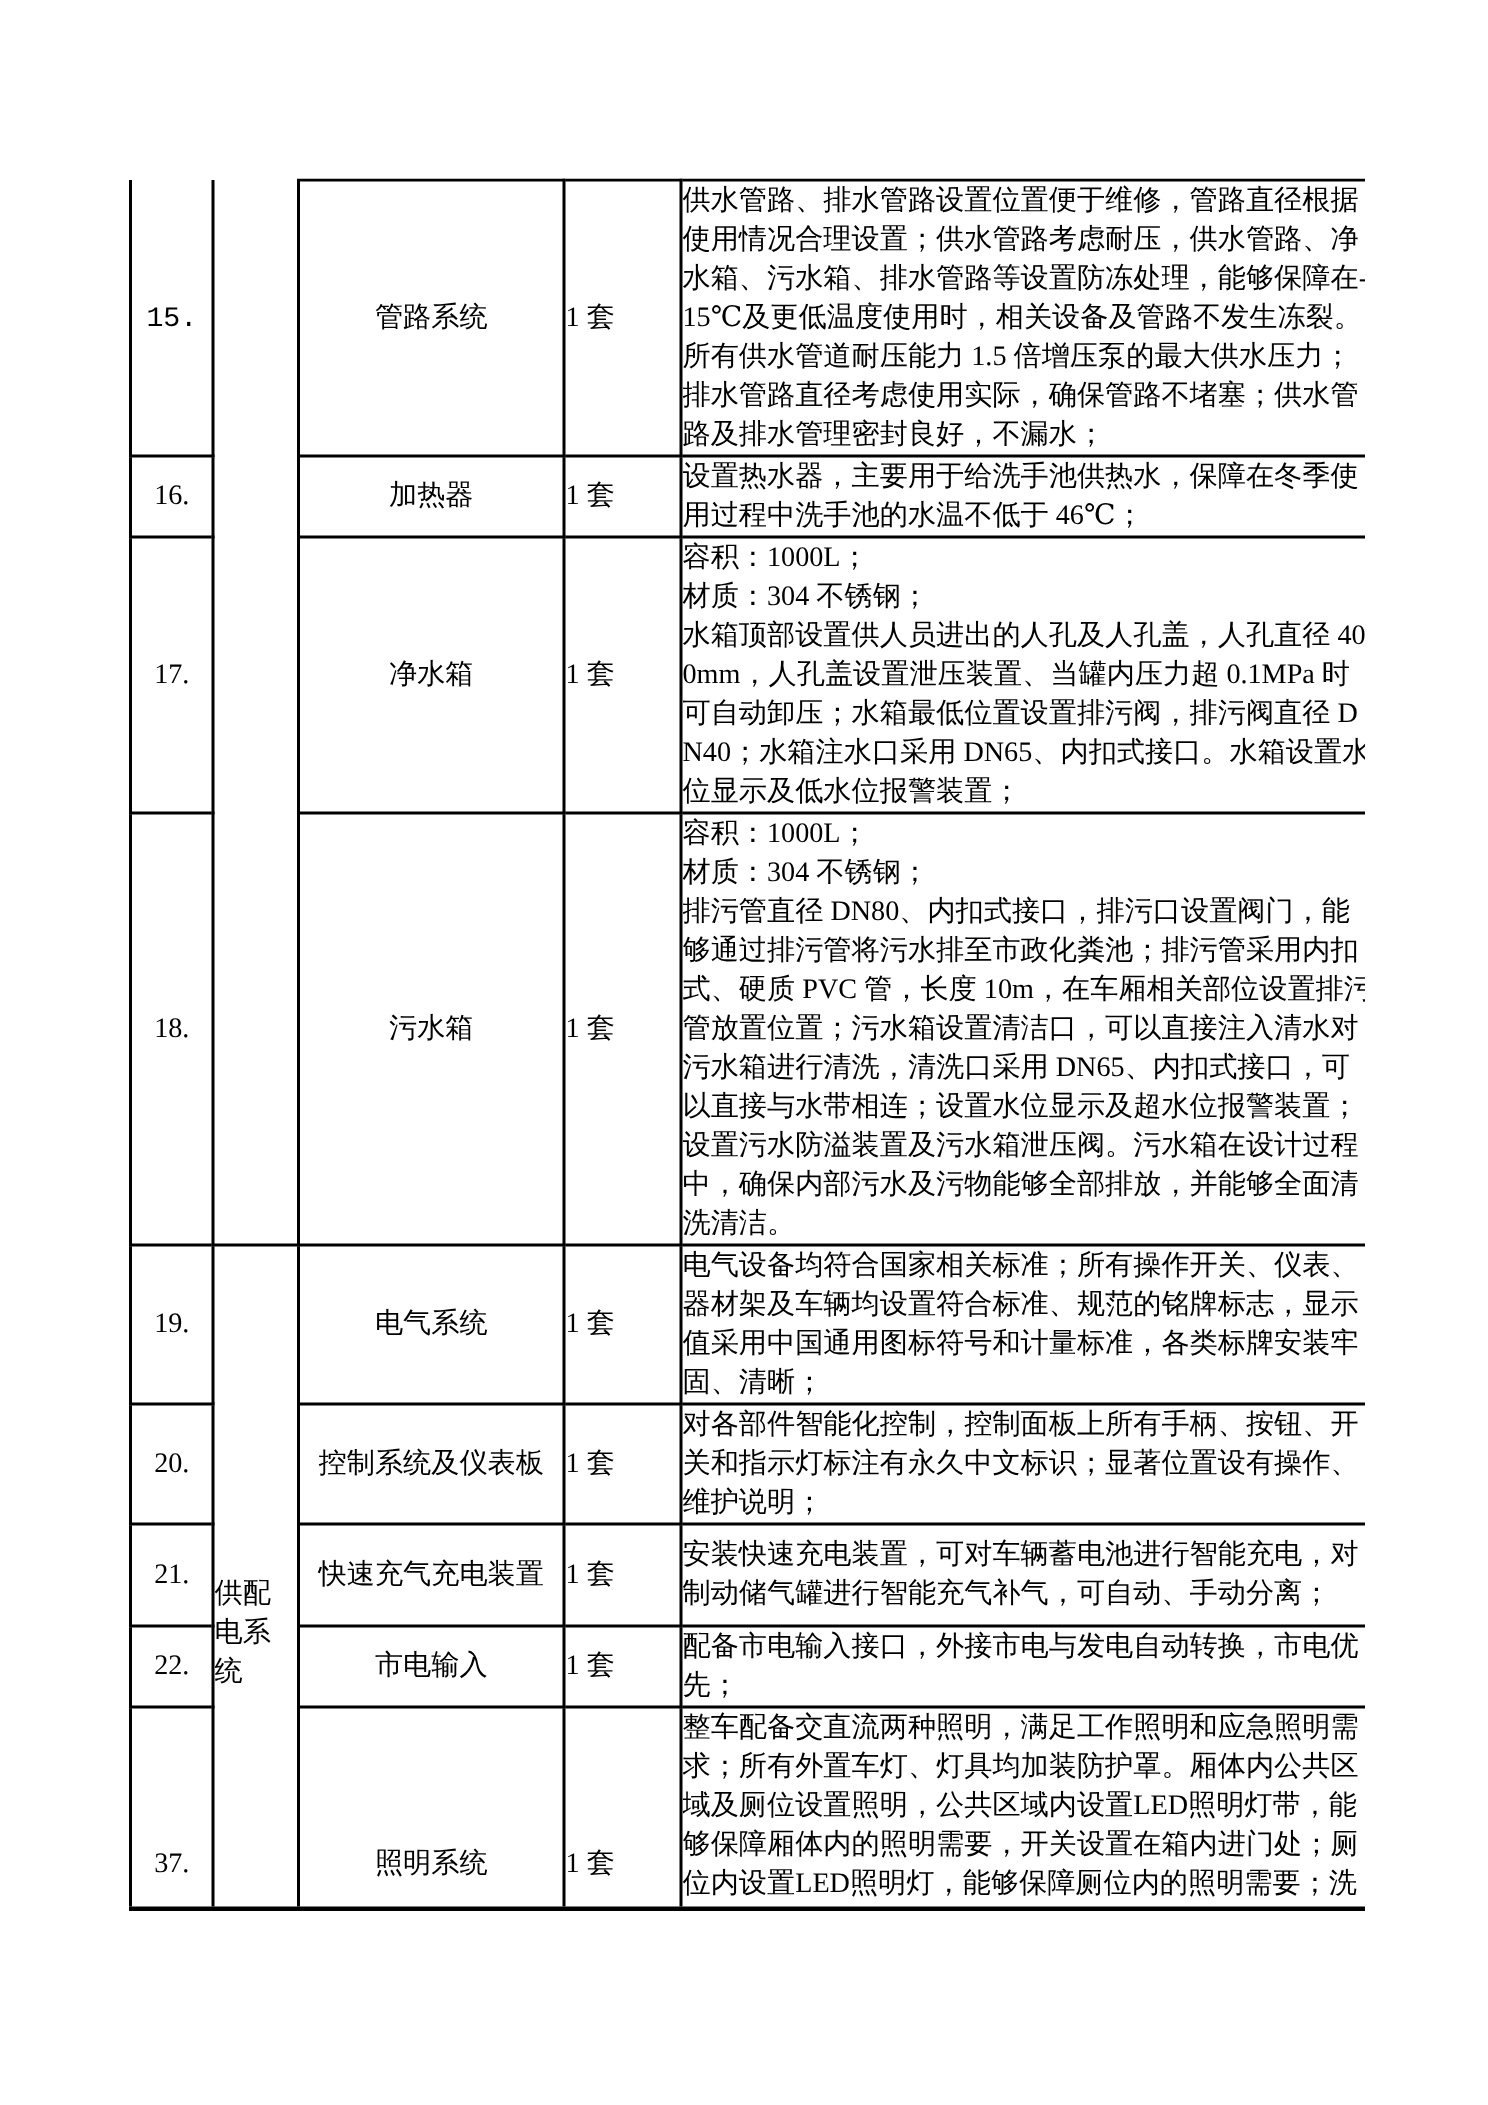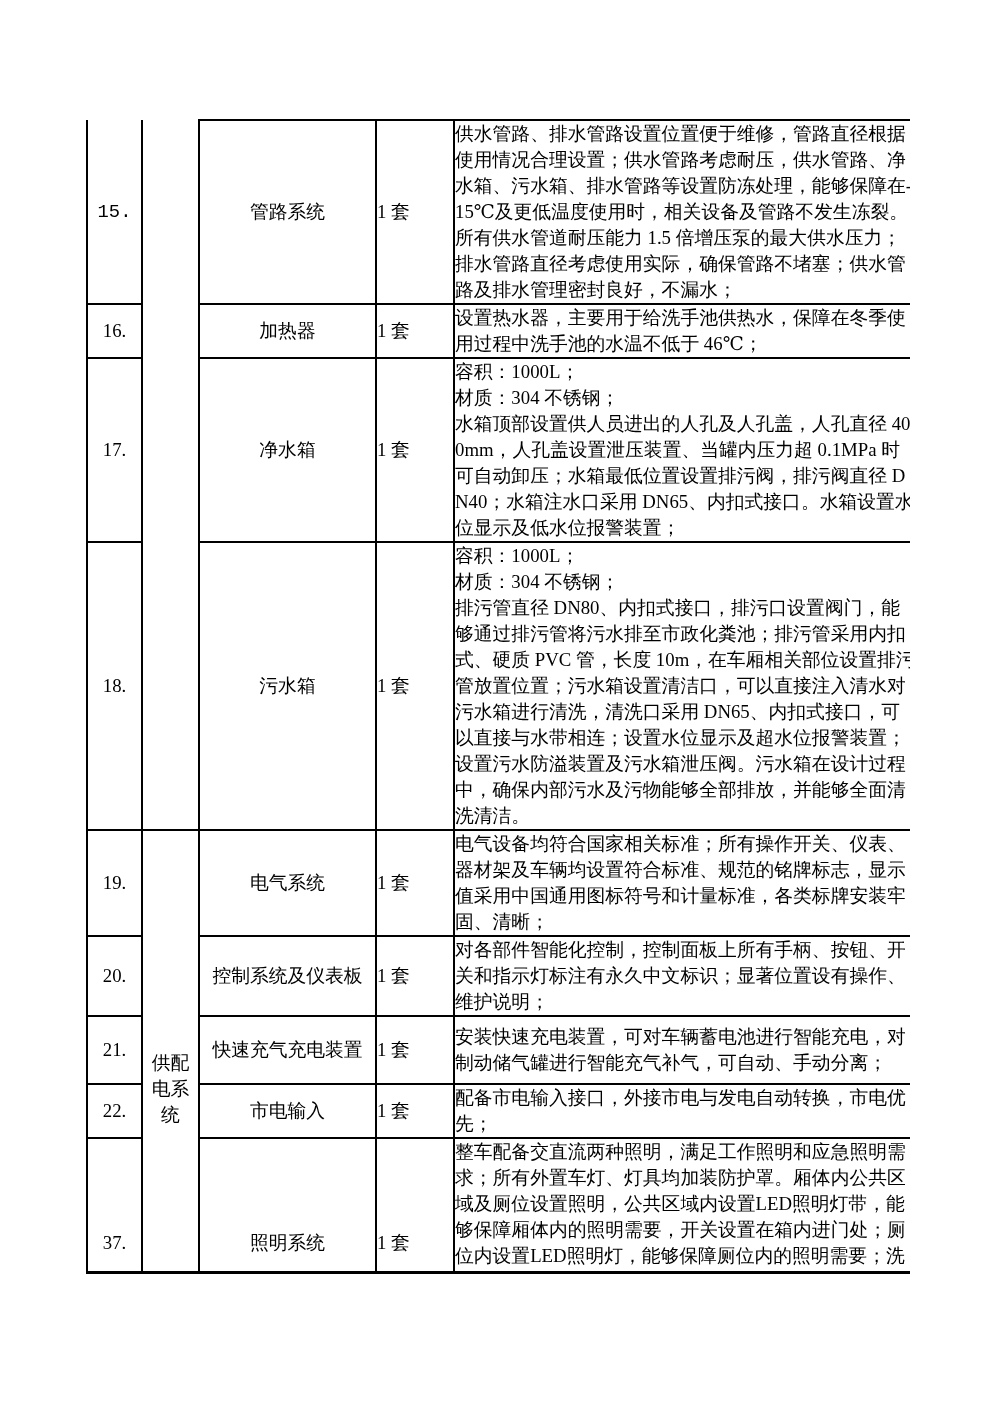--- a/index.html
+++ b/index.html
@@ -22,21 +22,21 @@
     border-collapse:collapse;table-layout:fixed;width:820px;
   }
   table.spec td{
     border:2px solid #000;
     font-size:18.8px;line-height:26px;
     vertical-align:middle;
     padding:0;
     overflow:hidden;
   }
   td.num{width:53px;text-align:center;}
-  td.cat{width:55px;text-align:center;padding:0 6px;word-break:break-all;line-height:27px;}
+  td.cat{width:55px;text-align:left;padding:0 6px;word-break:break-all;line-height:27px;}
   td.item{width:175px;text-align:center;}
   td.qty{width:76px;text-align:left;white-space:nowrap;}
   td.desc{
     width:461px;text-align:left;
     padding:1px 1px 1px 5px;
     white-space:pre-wrap;
     word-break:break-all;
     margin-left:32px;
   }
   

